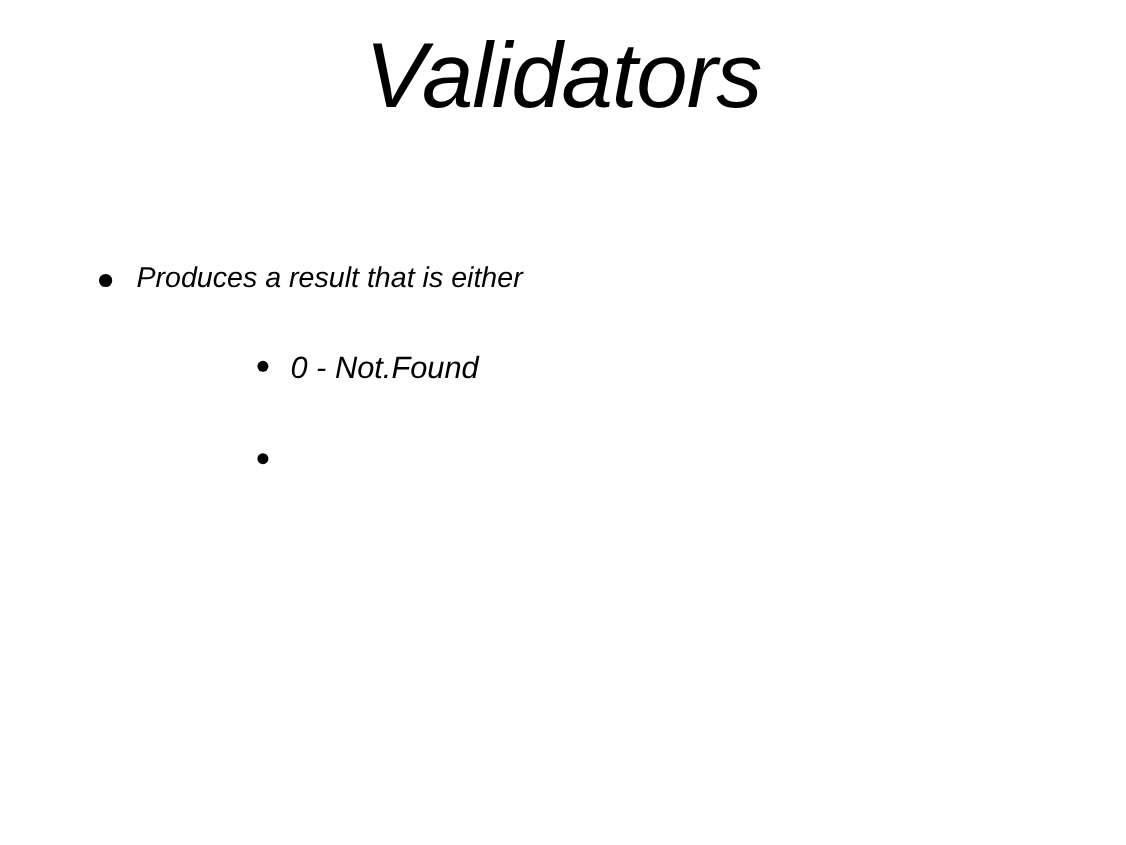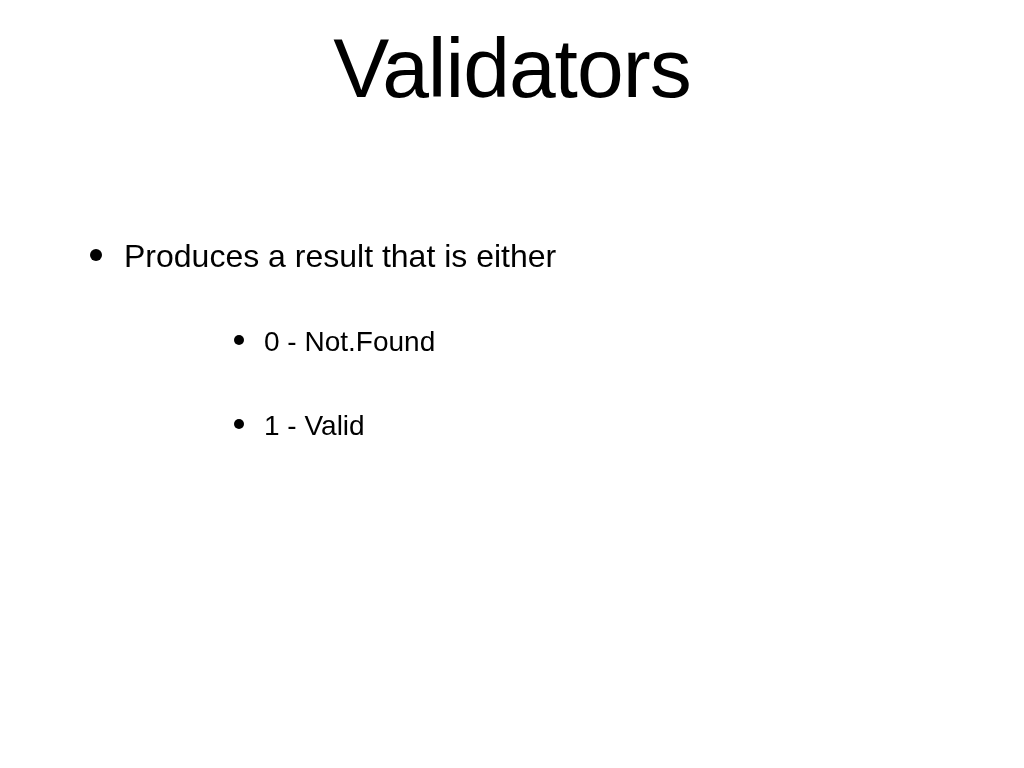--- a/index.html
+++ b/index.html
@@ -12,20 +12,21 @@
       height: 768px;
       background: white;
       font-family: Arial, Helvetica, sans-serif;
       color: black;
       overflow: hidden;
     }
     .slide {
       width: 100%;
       height: 100%;
       padding: 20px 60px;
+      font-style: italic;
     }
     .title {
       font-size: 84px;
       font-weight: normal;
       text-align: center;
       margin-top: 0px;
       margin-bottom: 120px;
       letter-spacing: -1px;
     }
     .bullet-list {
@@ -40,21 +41,21 @@
     .bullet-dot {
       width: 12px;
       height: 12px;
       background: black;
       border-radius: 50%;
       flex-shrink: 0;
       margin-top: 12px;
       margin-right: 22px;
     }
     .bullet-text {
-      font-size: 32px;
+      font-size: 26px;
       line-height: 1.2;
     }
     .sub-list {
       list-style: none;
       padding-left: 110px;
       margin-top: 50px;
     }
     .sub-item {
       display: flex;
       align-items: flex-start;
@@ -85,19 +86,18 @@
       <span class="bullet-dot"></span>
       <div>
         <span class="bullet-text">Produces a result that is either</span>
         <ul class="sub-list">
           <li class="sub-item">
             <span class="sub-dot"></span>
             <span class="sub-text">0 - Not.Found</span>
           </li>
           <li class="sub-item">
             <span class="sub-dot"></span>
-            <span class="sub-text">1 - Valid</span>
           </li>
         </ul>
       </div>
     </li>
   </ul>
 </div>
 
 </body></html>

